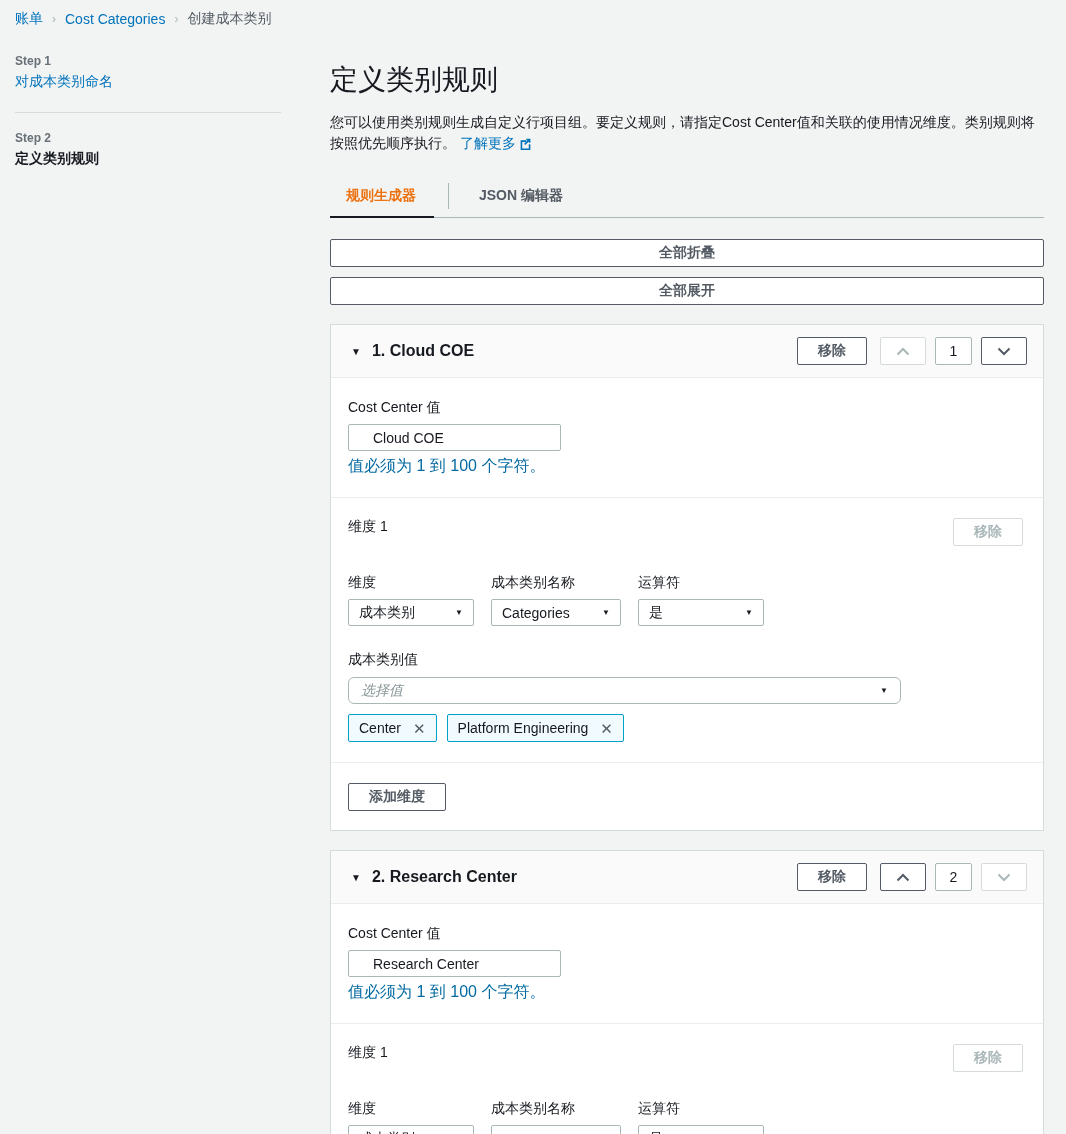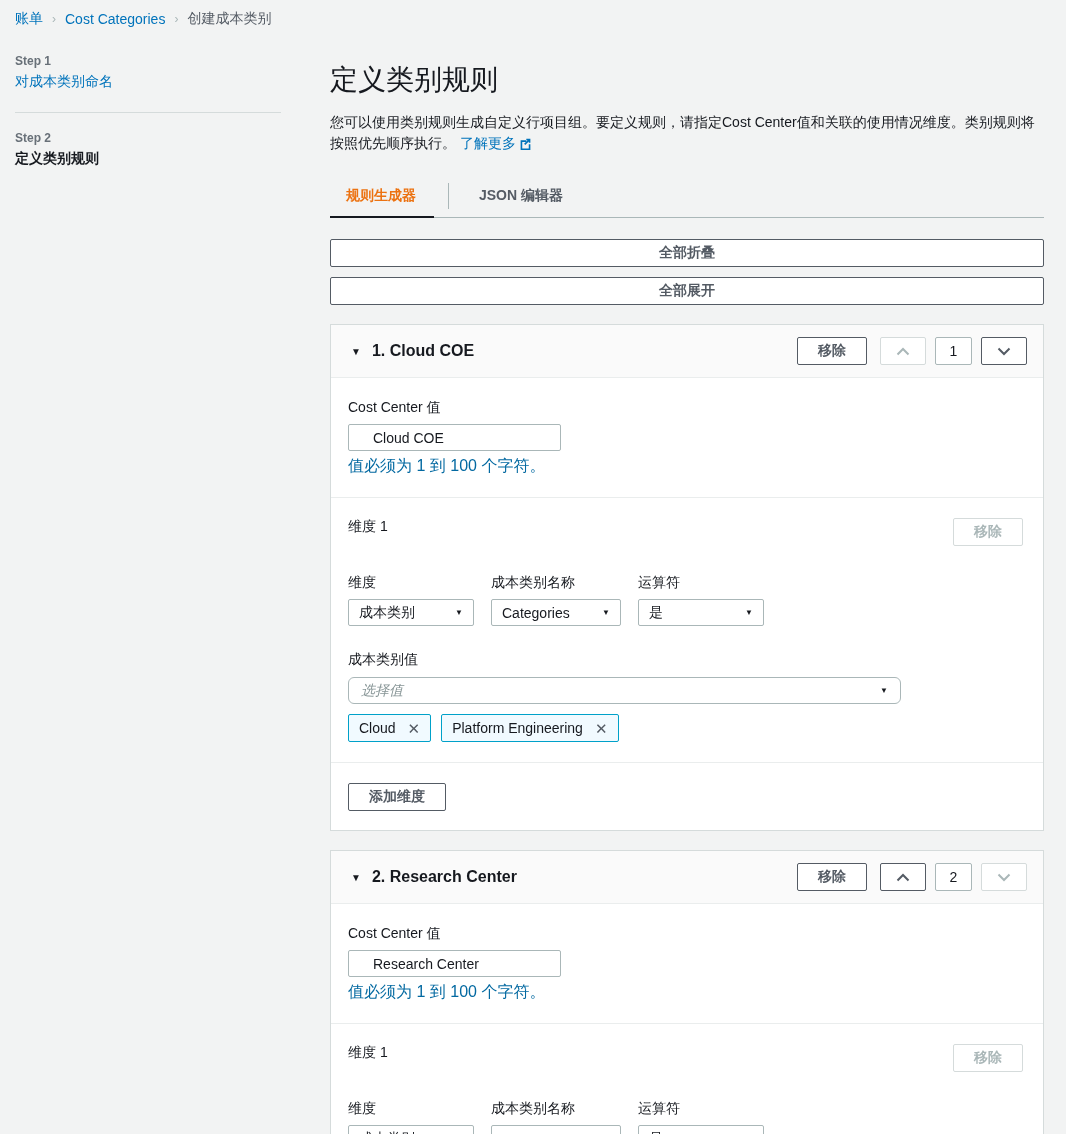--- a/index.html
+++ b/index.html
@@ -205,21 +205,21 @@
             </div>
           </div>
         </div>
         <div class="field-label values-label">成本类别值</div>
         <div class="bigselect">
           <span class="placeholder">选择值</span>
           <span class="dd-caret">▼</span>
         </div>
         <div class="tokens">
           <div class="token">
-            <span>Cloud</span>
+            <span>Center</span>
             <span class="token-x">✕</span>
           </div>
           <div class="token">
             <span>Platform Engineering</span>
             <span class="token-x">✕</span>
           </div>
         </div>
         <hr class="hdiv">
         <button class="btn add-dim">添加维度</button>
       </div>

